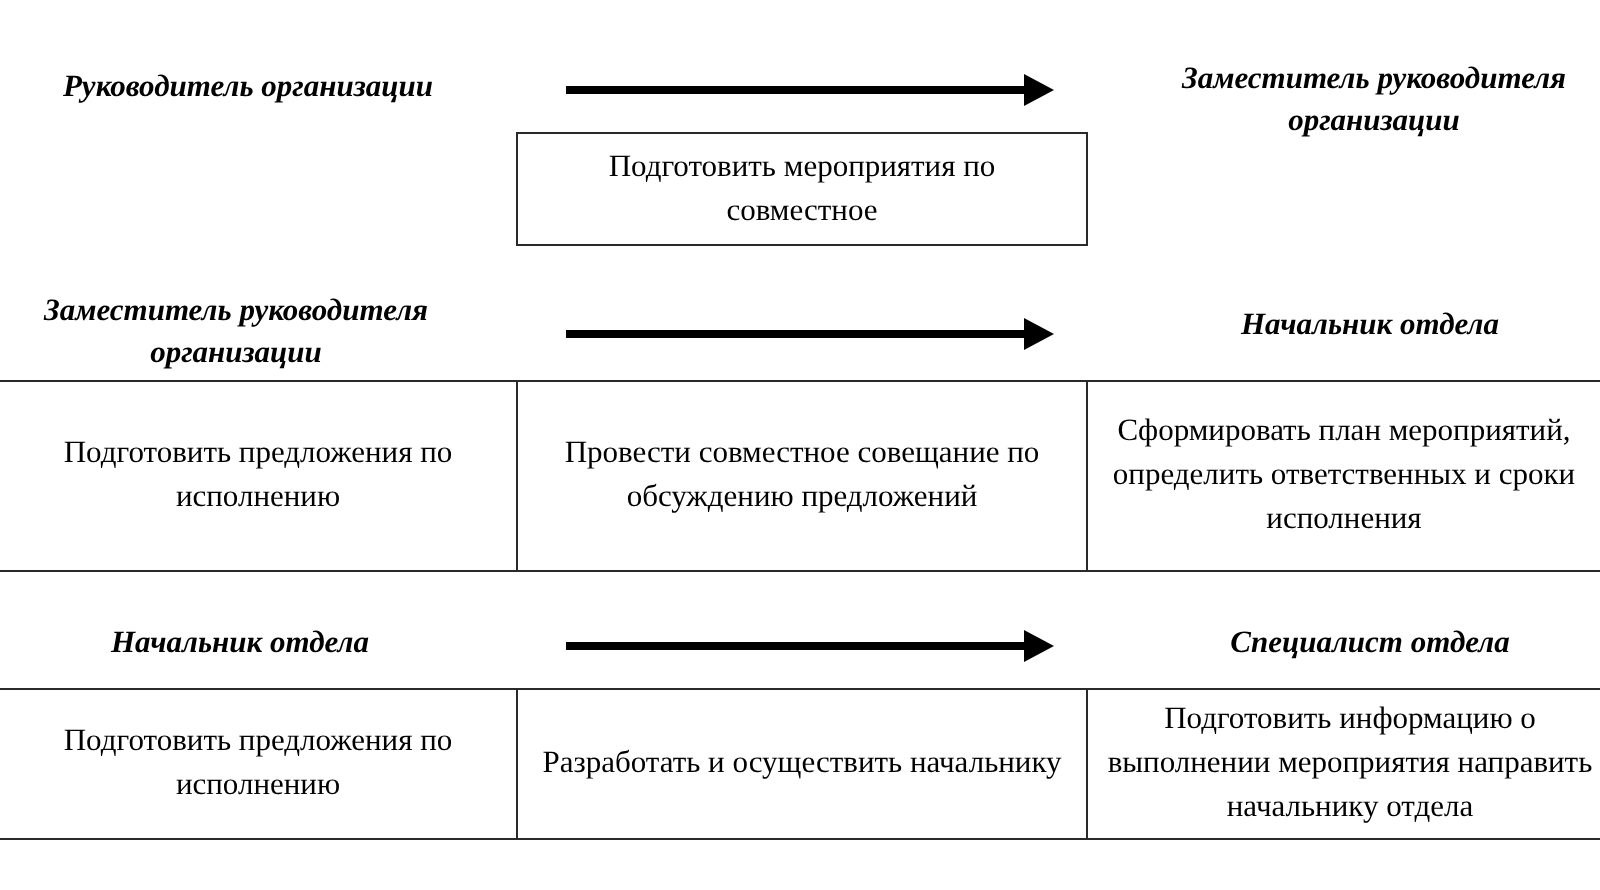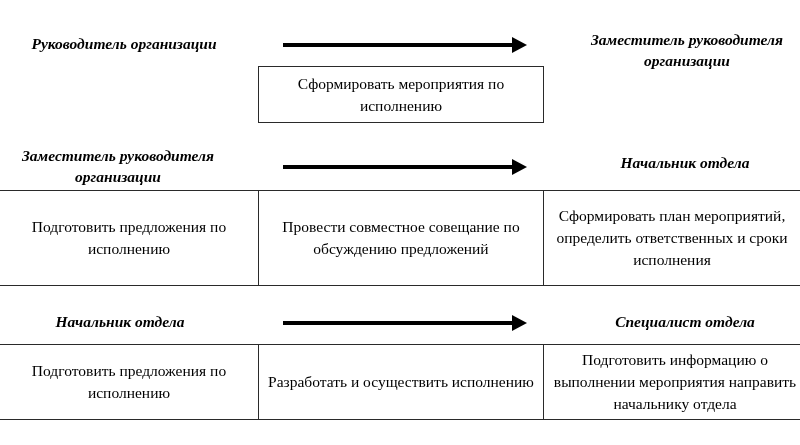--- a/index.html
+++ b/index.html
@@ -116,21 +116,21 @@
   <div class="role-label" style="left:4px; top:33px; width:240px;">Руководитель организации</div>
 
   <div class="arrow" style="left:283px; top:35px; width:244px;">
     <div class="shaft" style="width:230px;"></div>
     <div class="head" style="left:229px;"></div>
   </div>
 
   <div class="role-label wrap" style="left:563px; top:29px; width:248px;">Заместитель руководителя организации</div>
 
   <div class="box" style="left:258px; top:66px; width:286px; height:57px;">
-    <span class="txt">Сформировать мероприятия по исполнению</span>
+    <span class="txt">Подготовить мероприятия по совместное</span>
   </div>
 
   <div class="role-label wrap" style="left:-2px; top:145px; width:240px;">Заместитель руководителя организации</div>
 
   <div class="arrow" style="left:283px; top:157px; width:244px;">
     <div class="shaft" style="width:230px;"></div>
     <div class="head" style="left:229px;"></div>
   </div>
 
   <div class="role-label" style="left:560px; top:152px; width:250px;">Начальник отдела</div>
@@ -158,20 +158,20 @@
 
   <div class="role-label" style="left:560px; top:311px; width:250px;">Специалист отдела</div>
 
   <div class="band" style="left:0px; top:344px; width:800px; height:76px;"></div>
 
   <div class="cell" style="left:0px; top:344px; width:258px; height:76px;">
     <span class="txt">Подготовить предложения по исполнению</span>
   </div>
 
   <div class="cell divider-left divider-right" style="left:258px; top:344px; width:286px; height:76px;">
-    <span class="txt">Разработать и осуществить исполнению</span>
+    <span class="txt">Разработать и осуществить начальнику</span>
   </div>
 
   <div class="cell" style="left:544px; top:344px; width:262px; height:76px;">
     <span class="txt">Подготовить информацию о выполнении мероприятия направить начальнику отдела</span>
   </div>
 
 </div>
 
 </body></html>

